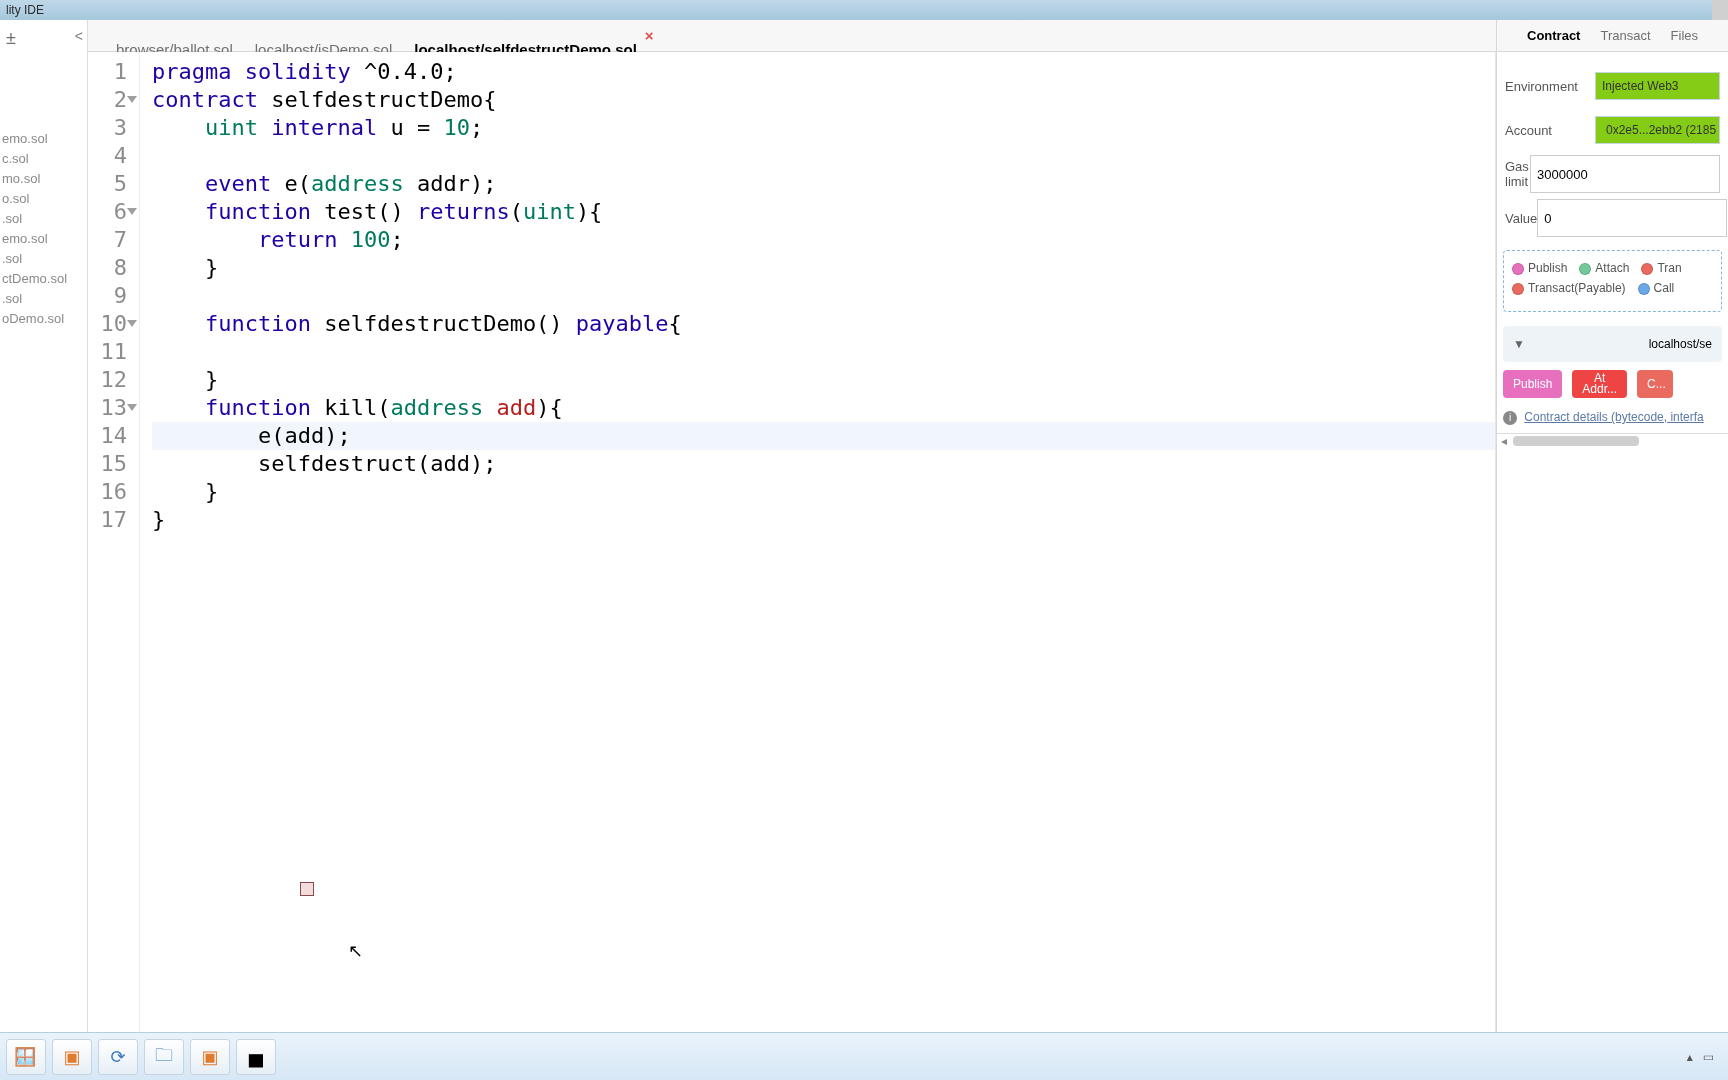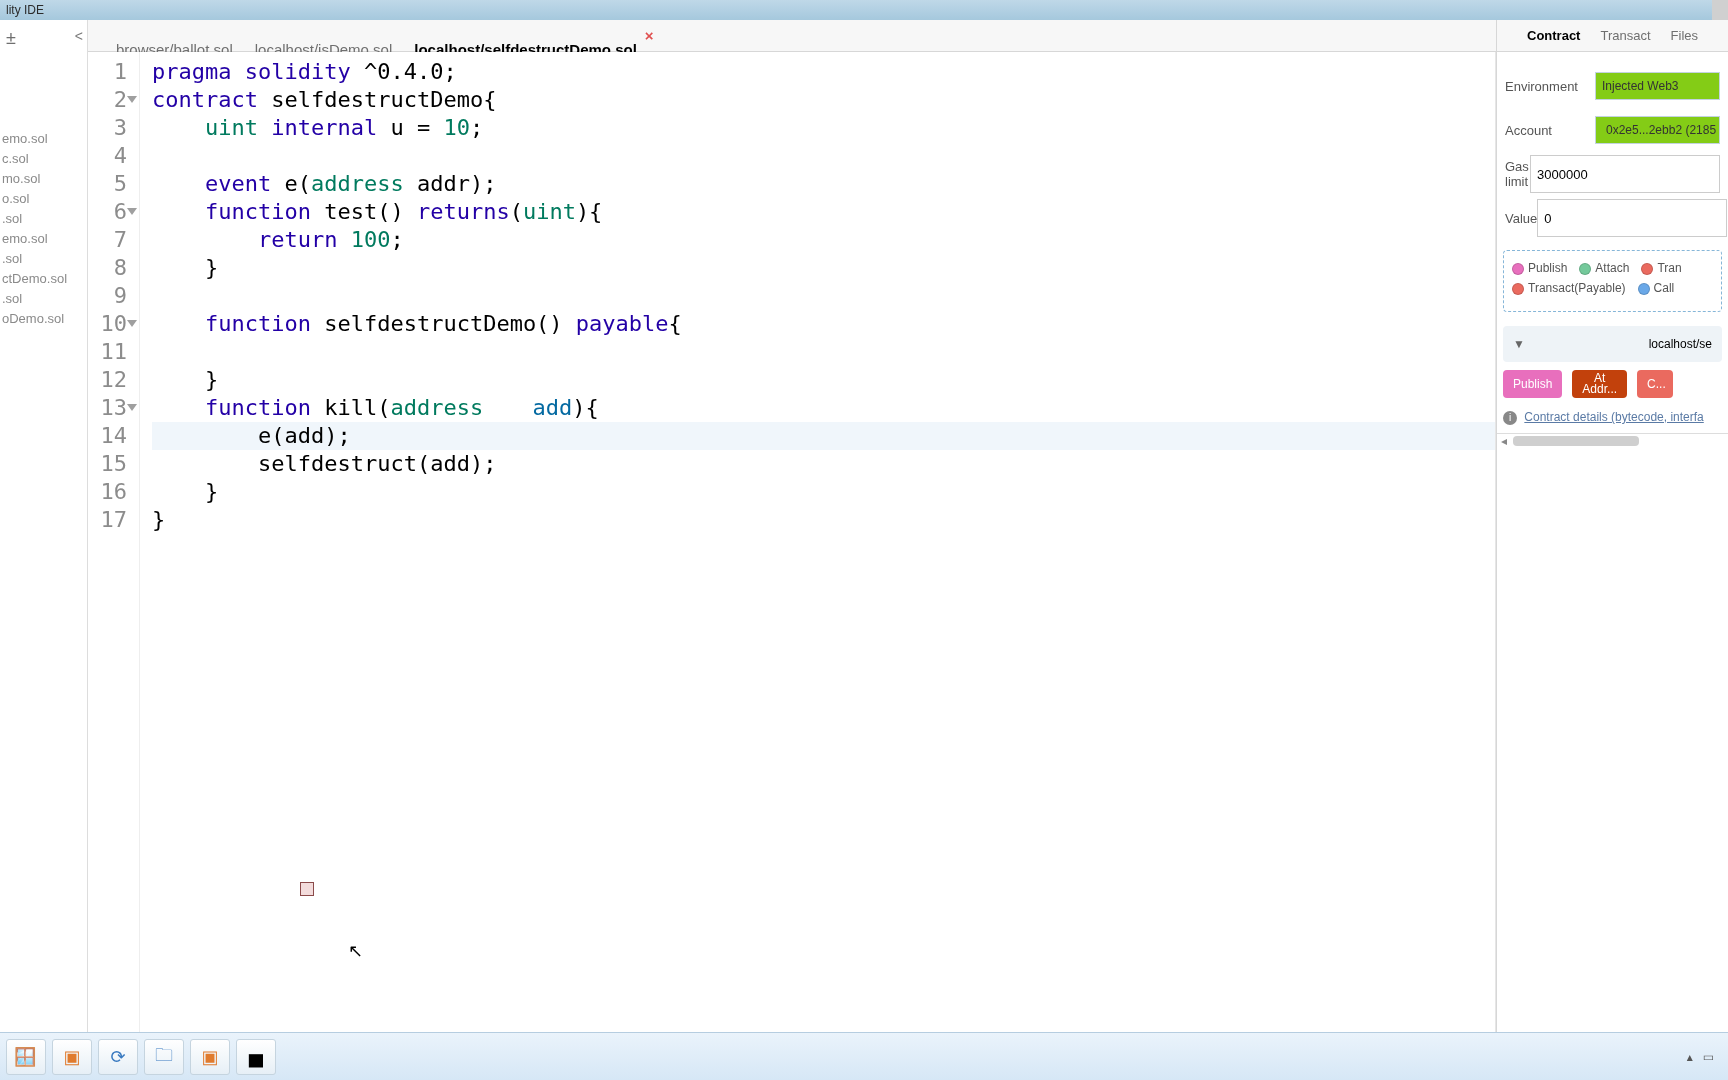--- a/index.html
+++ b/index.html
@@ -86,21 +86,21 @@
   border-top: 7px solid #9f9f9f;
 }
 .code {
   padding: 6px 0 0 12px; white-space: pre; flex: 1; position: relative;
 }
 .code .row { height: 28px; }
 .code .row.hl { background: #f0f6fb; }
 .kw  { color: #2300a6; }
 .ty  { color: #007a5e; }
 .num { color: #007a5e; }
-.id  { color: #0369a1; margin-left: 36px; }
+.id  { color: #b91c1c; }
 
 
 .editor-right-rail {
   width: 1px; border-left: 1px solid #e6e6e6;
 }
 
 
 .right-panel {
   width: 232px;
   border-left: 1px solid #d7d7d7;
@@ -152,21 +152,21 @@
 }
 .contract-instance .arrow { margin-right: 14px; font-size: 12px; color: #666; }
 
 .action-btns { display: flex; gap: 10px; padding: 0 6px 8px 6px; }
 .action-btns button {
   height: 28px; border: none; border-radius: 4px;
   font-size: 12px; color: #fff; cursor: pointer; padding: 0 10px;
   overflow: hidden; white-space: nowrap;
 }
 .btn-publish { background: #e86fbd; }
-.btn-attach  { background: #c2410c; font-size: 10px; line-height: 11px; padding: 3px 6px; }
+.btn-attach  { background: #ef4444; font-size: 10px; line-height: 11px; padding: 3px 6px; }
 .btn-create  { background: #ea6a5f; width: 36px; }
 
 .details-link { padding: 4px 6px 8px 6px; font-size: 12px; }
 .details-link a { color: #5a7aa5; text-decoration: underline; }
 .info-icon {
   display: inline-flex; width: 14px; height: 14px; border-radius: 50%;
   background: #888; color: #fff; font-size: 10px; align-items: center; justify-content: center;
   margin-right: 4px;
 }
 

